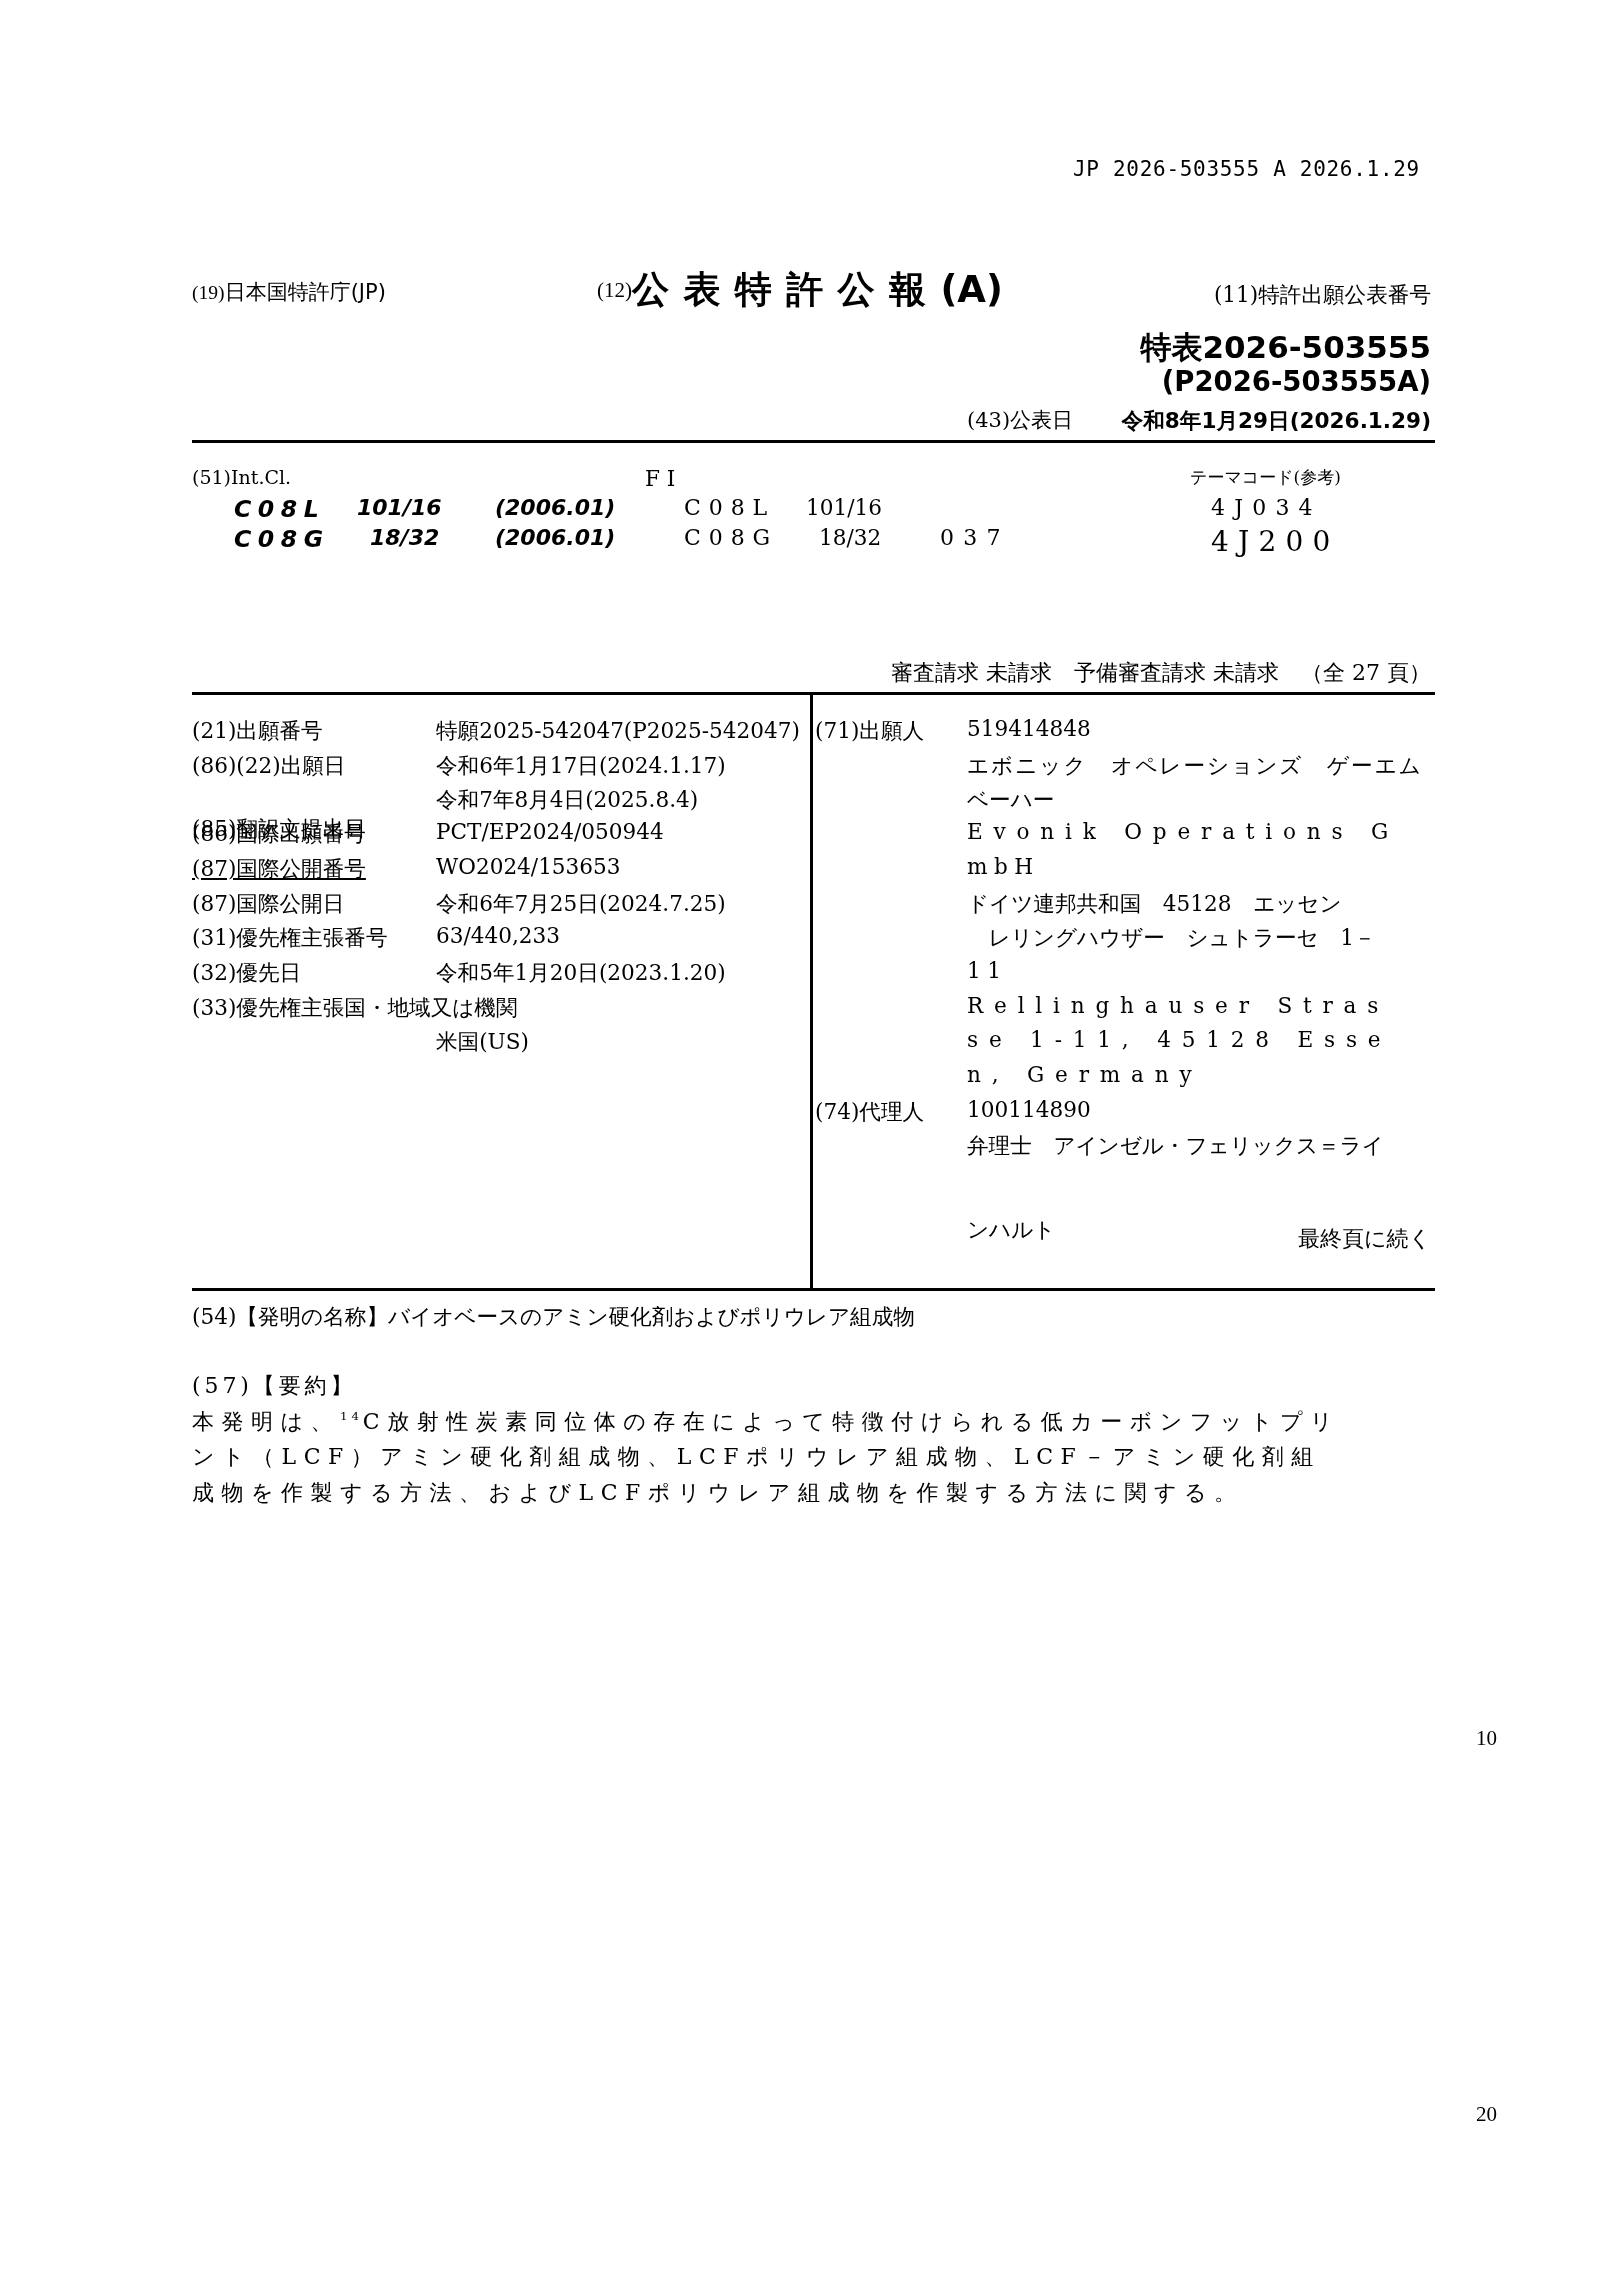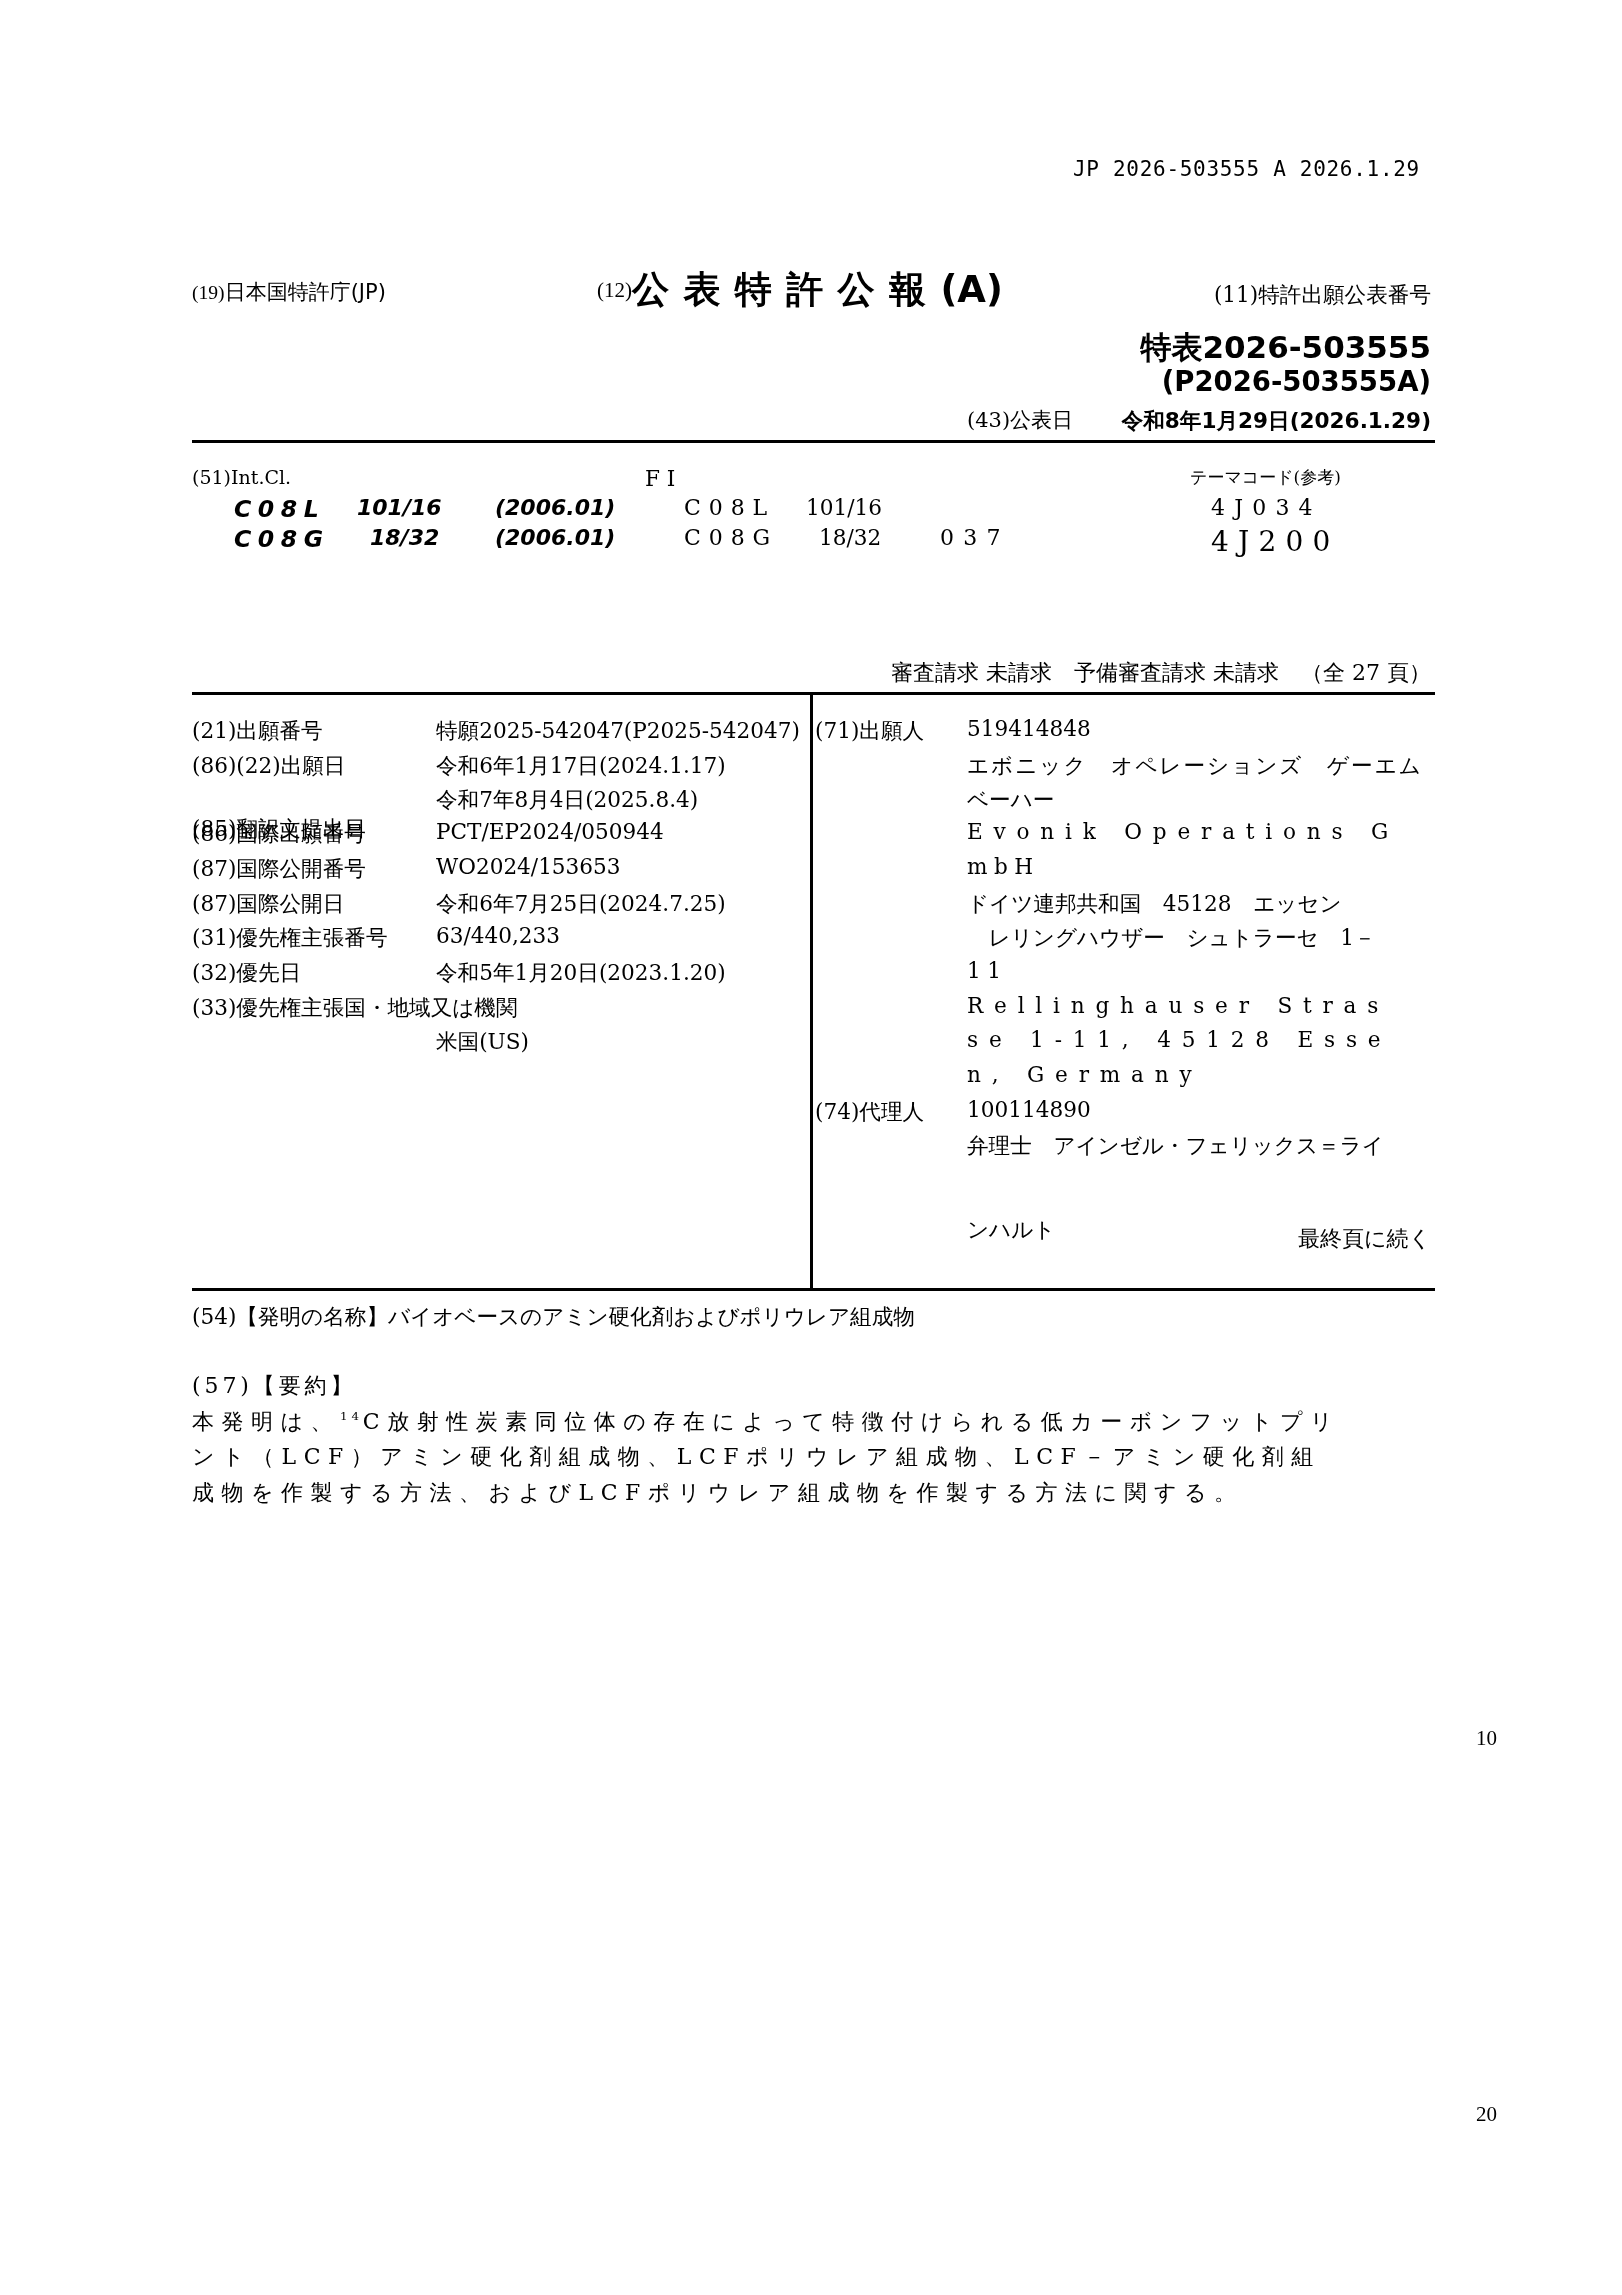--- a/index.html
+++ b/index.html
@@ -85,21 +85,21 @@
 
 <div>
   <div class="abs serif row-l" style="top:716px;">(21)出願番号</div>
   <div class="abs serif val-l" style="top:716px;">特願2025-542047(P2025-542047)</div>
   <div class="abs serif row-l" style="top:751px;">(86)(22)出願日</div>
   <div class="abs serif val-l" style="top:751px;">令和6年1月17日(2024.1.17)</div>
   <div class="abs serif row-l" style="top:814px;text-align:center;">(85)翻訳文提出日</div>
   <div class="abs serif val-l" style="top:785px;">令和7年8月4日(2025.8.4)</div>
   <div class="abs serif row-l" style="top:819px;">(86)国際出願番号</div>
   <div class="abs serif val-l" style="top:819px;">PCT/EP2024/050944</div>
-  <div class="abs serif row-l" style="top:854px;">(87)国際公開番号</div>
+  <div class="abs serif row-l" style="top:854px;text-decoration:underline;">(87)国際公開番号</div>
   <div class="abs serif val-l" style="top:854px;">WO2024/153653</div>
   <div class="abs serif row-l" style="top:889px;">(87)国際公開日</div>
   <div class="abs serif val-l" style="top:889px;">令和6年7月25日(2024.7.25)</div>
   <div class="abs serif row-l" style="top:923px;">(31)優先権主張番号</div>
   <div class="abs serif val-l" style="top:923px;">63/440,233</div>
   <div class="abs serif row-l" style="top:958px;">(32)優先日</div>
   <div class="abs serif val-l" style="top:958px;">令和5年1月20日(2023.1.20)</div>
   <div class="abs serif row-l" style="top:993px;">(33)優先権主張国・地域又は機関</div>
   <div class="abs serif val-l" style="top:1027px;">米国(US)</div>
 </div>

